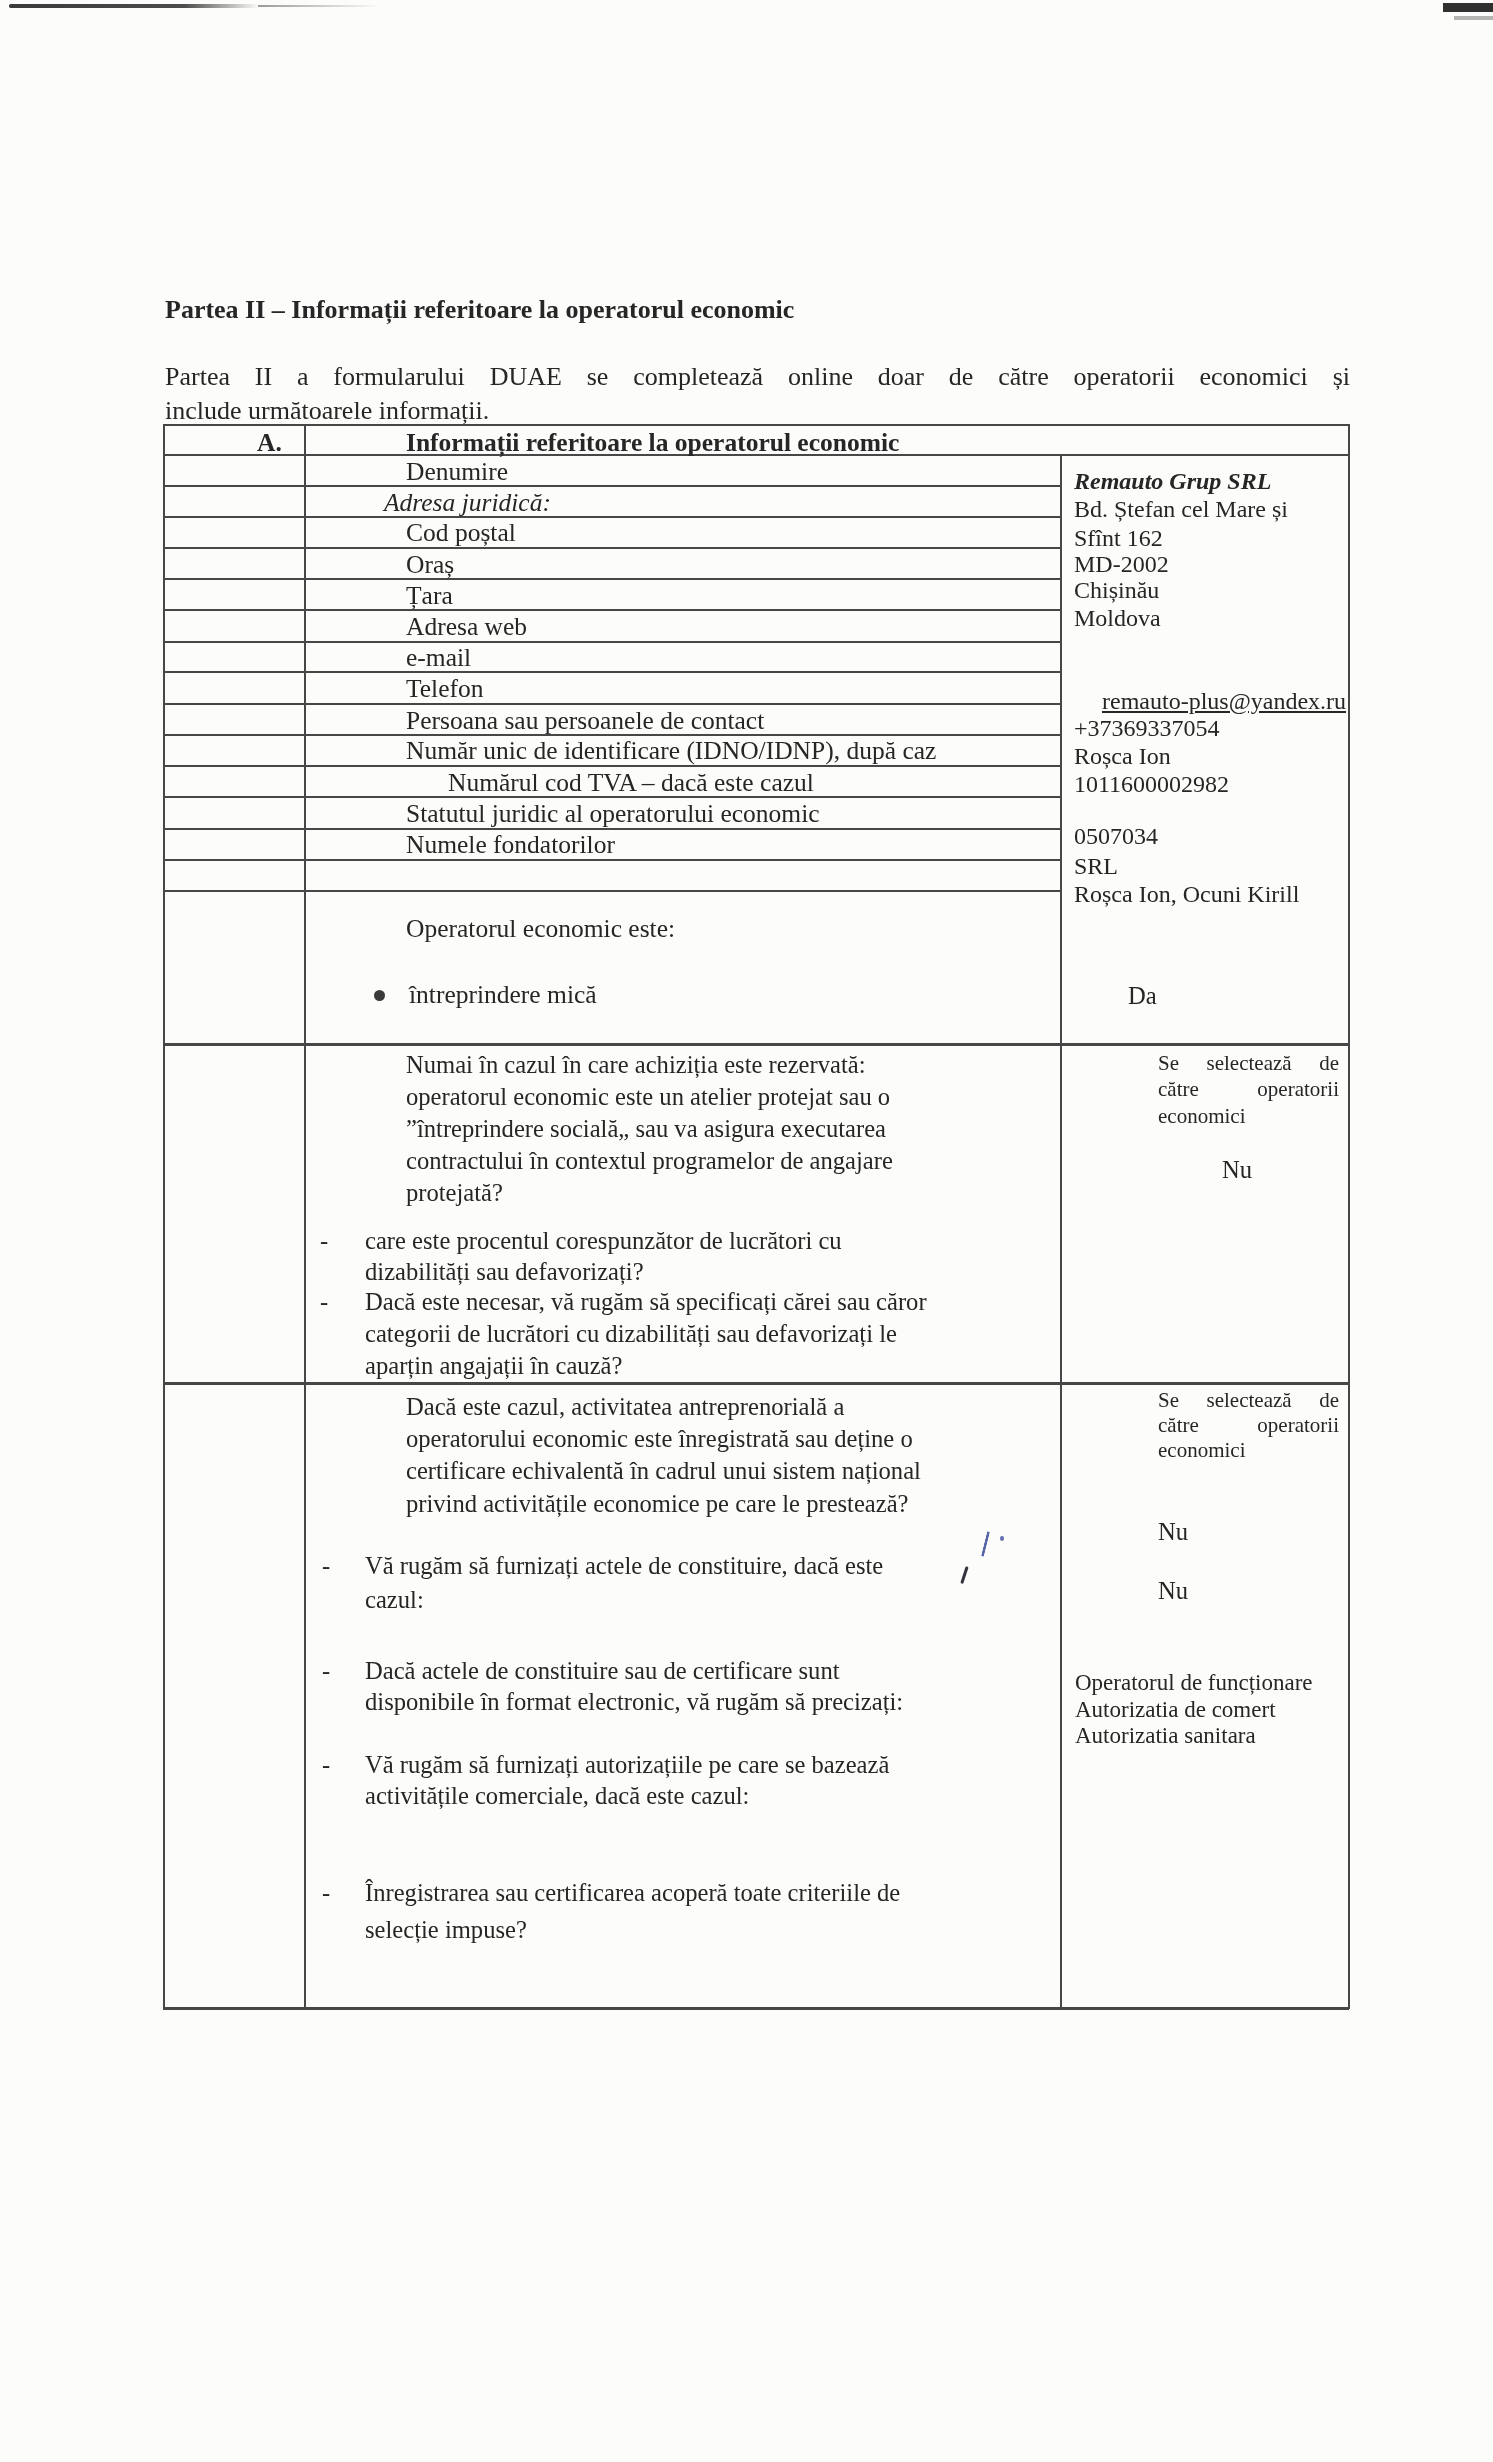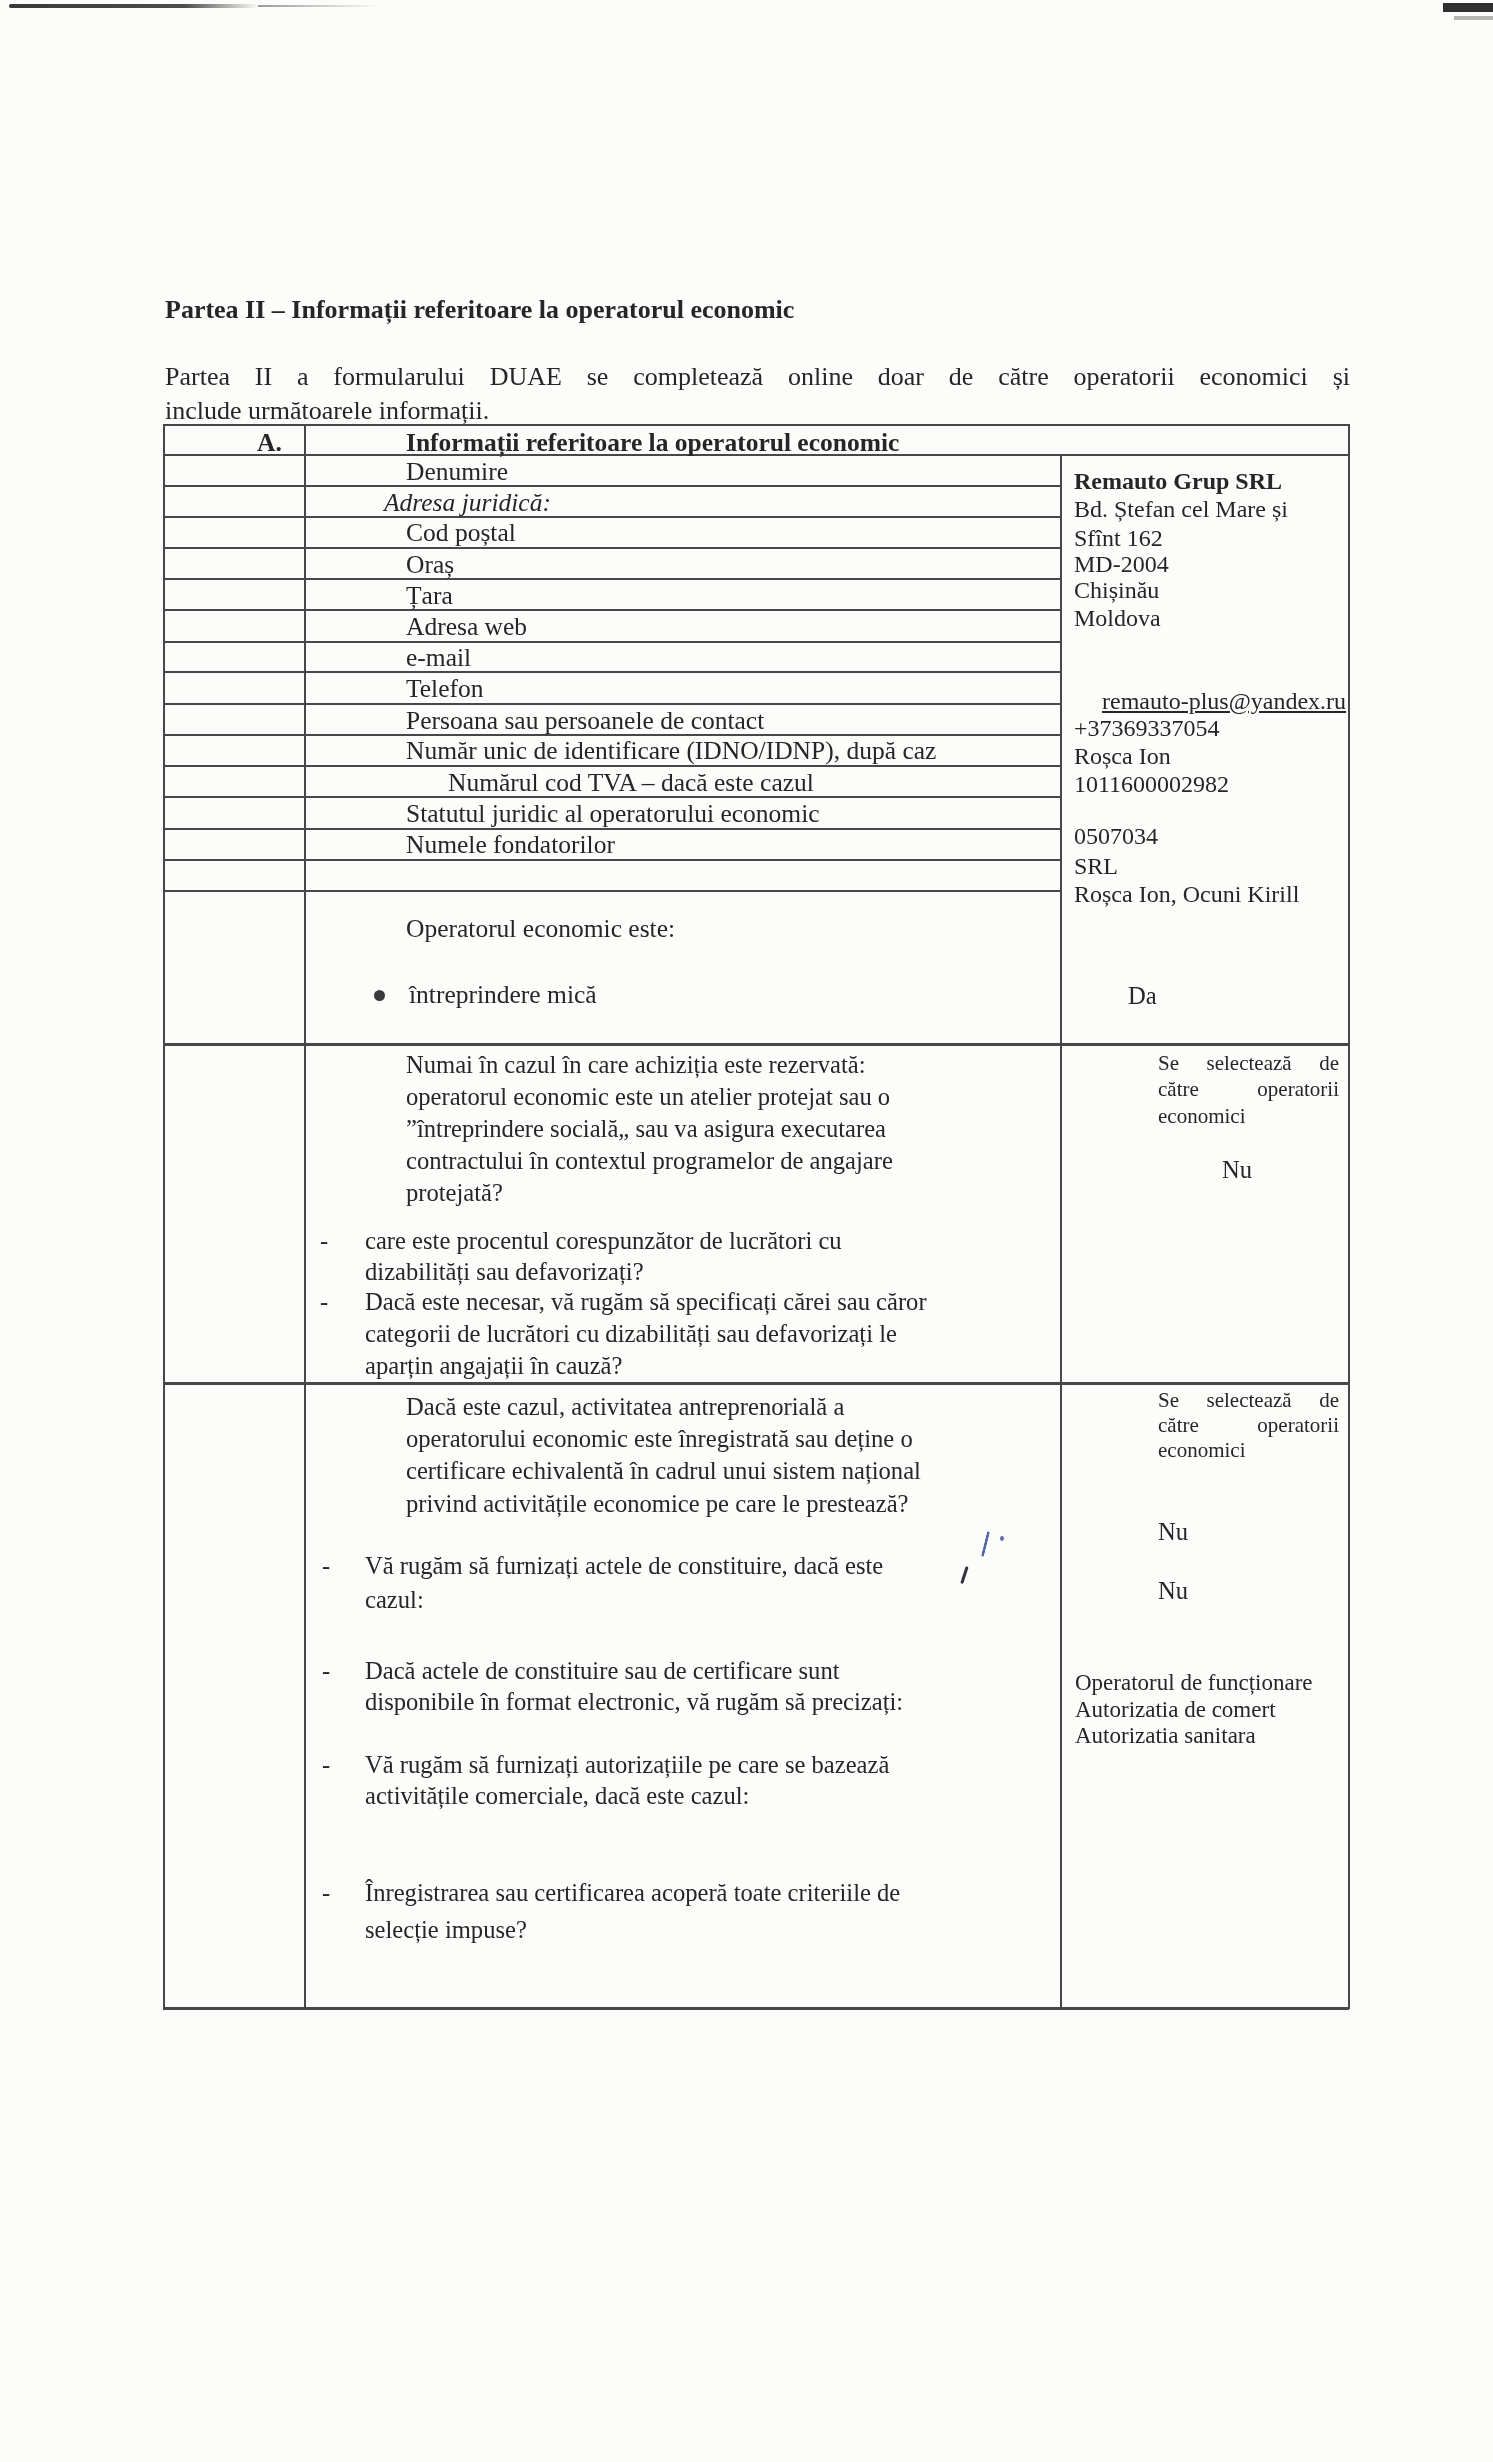--- a/index.html
+++ b/index.html
@@ -66,24 +66,24 @@
 <div class="t f29" style="left:406px;top:581px;">Țara</div>
 <div class="t f29" style="left:406px;top:612px;">Adresa web</div>
 <div class="t f29" style="left:406px;top:643px;">e-mail</div>
 <div class="t f29" style="left:406px;top:674px;">Telefon</div>
 <div class="t f29" style="left:406px;top:706px;">Persoana sau persoanele de contact</div>
 <div class="t f29" style="left:406px;top:736px;">Număr unic de identificare (IDNO/IDNP), după caz</div>
 <div class="t f29" style="left:424px;top:768px;margin-left:24px;">Numărul cod TVA – dacă este cazul</div>
 <div class="t f29" style="left:406px;top:799px;">Statutul juridic al operatorului economic</div>
 <div class="t f29" style="left:406px;top:830px;">Numele fondatorilor</div>
 
-<div class="t b f27" style="left:1074px;top:468px;">Remauto Grup SRL</div>
+<div class="t b f27" style="left:1074px;top:468px;font-style:italic;">Remauto Grup SRL</div>
 <div class="t f27" style="left:1074px;top:496px;">Bd. Ștefan cel Mare și</div>
 <div class="t f27" style="left:1074px;top:525px;">Sfînt 162</div>
-<div class="t f27" style="left:1074px;top:551px;">MD-2004</div>
+<div class="t f27" style="left:1074px;top:551px;">MD-2002</div>
 <div class="t f27" style="left:1074px;top:577px;">Chișinău</div>
 <div class="t f27" style="left:1074px;top:605px;">Moldova</div>
 <div class="t f27 u" style="left:1074px;top:688px;margin-left:28px;">remauto-plus@yandex.ru</div>
 <div class="t f27" style="left:1074px;top:715px;">+37369337054</div>
 <div class="t f27" style="left:1074px;top:743px;">Roșca Ion</div>
 <div class="t f27" style="left:1074px;top:771px;">1011600002982</div>
 <div class="t f27" style="left:1074px;top:823px;">0507034</div>
 <div class="t f27" style="left:1074px;top:853px;">SRL</div>
 <div class="t f27" style="left:1074px;top:881px;">Roșca Ion, Ocuni Kirill</div>
 

